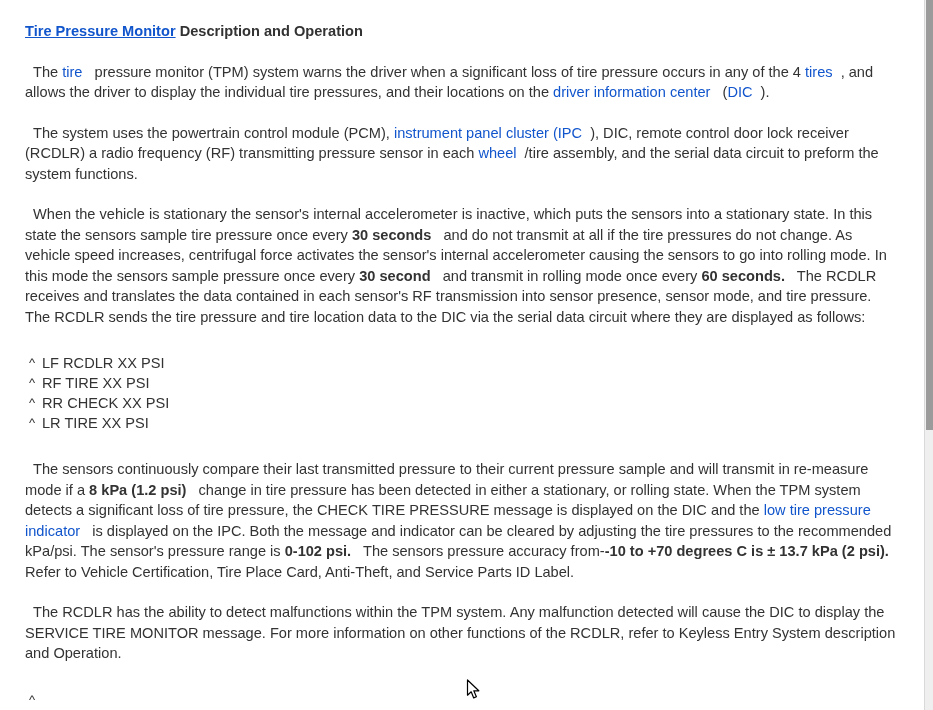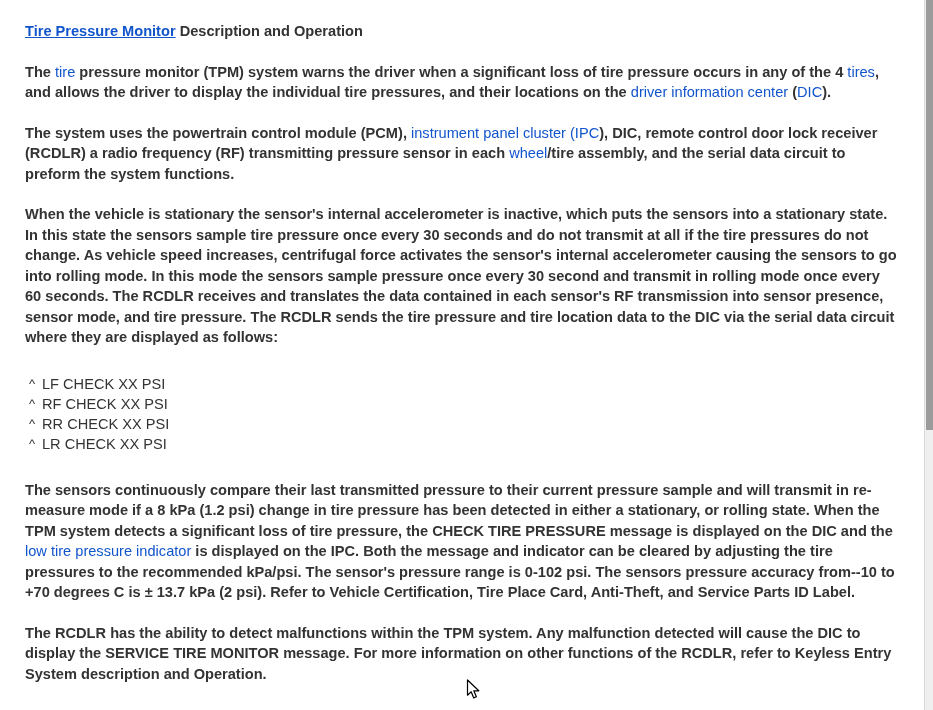--- a/index.html
+++ b/index.html
@@ -24,21 +24,21 @@
     font-size:14.6px;
     line-height:20.5px;
   }
   .title{
     margin:0 0 20px 0;
     font-size:14.6px;
     line-height:20.5px;
     font-weight:700;
   }
   .para{margin:0 0 20px 0;}
-  .plain{font-weight:700;}
+  .plain{font-weight:400;margin-left:8px;}
   .bold{font-weight:700;}
   .link{color:var(--link);cursor:pointer;}
   .link-bold{color:var(--link);font-weight:700;text-decoration:underline;cursor:pointer;}
   .bullet-list{margin:26px 0 26px 4px;}
   .list-item{display:flex;align-items:flex-start;line-height:20px;}
   .bullet{
     width:13px;flex:0 0 13px;
     font-size:13px;color:var(--text);
   }
   .item-text{white-space:nowrap;}
@@ -69,33 +69,33 @@
 
   <p class="para"><span class="plain">The </span><span class="link">tire</span><span class="plain"> pressure monitor (TPM) system warns the driver when a significant loss of tire pressure occurs in any of the 4 </span><span class="link">tires</span><span class="plain">, and allows the driver to display the individual tire pressures, and their locations on the </span><span class="link">driver information center</span><span class="plain"> (</span><span class="link">DIC</span><span class="plain">).</span></p>
 
   <p class="para"><span class="plain">The system uses the powertrain control module (PCM), </span><span class="link">instrument panel cluster (IPC</span><span class="plain">), DIC, remote control door lock receiver (RCDLR) a radio frequency (RF) transmitting pressure sensor in each </span><span class="link">wheel</span><span class="plain">/tire assembly, and the serial data circuit to preform the system functions.</span></p>
 
   <p class="para"><span class="plain">When the vehicle is stationary the sensor's internal accelerometer is inactive, which puts the sensors into a stationary state. In this state the sensors sample tire pressure once every </span><span class="bold">30 seconds</span><span class="plain"> and do not transmit at all if the tire pressures do not change. As vehicle speed increases, centrifugal force activates the sensor's internal accelerometer causing the sensors to go into rolling mode. In this mode the sensors sample pressure once every </span><span class="bold">30 second</span><span class="plain"> and transmit in rolling mode once every </span><span class="bold">60 seconds.</span><span class="plain"> The RCDLR receives and translates the data contained in each sensor's RF transmission into sensor presence, sensor mode, and tire pressure. The RCDLR sends the tire pressure and tire location data to the DIC via the serial data circuit where they are displayed as follows:</span></p>
 
   <div class="bullet-list">
       <div class="list-item">
         <span class="bullet">^</span>
-        <span class="item-text">LF CHECK XX PSI</span>
+        <span class="item-text">LF RCDLR XX PSI</span>
       </div>
       <div class="list-item">
         <span class="bullet">^</span>
-        <span class="item-text">RF CHECK XX PSI</span>
+        <span class="item-text">RF TIRE XX PSI</span>
       </div>
       <div class="list-item">
         <span class="bullet">^</span>
         <span class="item-text">RR CHECK XX PSI</span>
       </div>
       <div class="list-item">
         <span class="bullet">^</span>
-        <span class="item-text">LR CHECK XX PSI</span>
+        <span class="item-text">LR TIRE XX PSI</span>
       </div>
     </div>
 
   <p class="para"><span class="plain">The sensors continuously compare their last transmitted pressure to their current pressure sample and will transmit in re-measure mode if a </span><span class="bold">8 kPa (1.2 psi)</span><span class="plain"> change in tire pressure has been detected in either a stationary, or rolling state. When the TPM system detects a significant loss of tire pressure, the CHECK TIRE PRESSURE message is displayed on the DIC and the </span><span class="link">low tire pressure indicator</span><span class="plain"> is displayed on the IPC. Both the message and indicator can be cleared by adjusting the tire pressures to the recommended kPa/psi. The sensor's pressure range is </span><span class="bold">0-102 psi.</span><span class="plain"> The sensors pressure accuracy from-</span><span class="bold">-10 to +70 degrees C is ± 13.7 kPa (2 psi).</span><span class="plain"> Refer to Vehicle Certification, Tire Place Card, Anti-Theft, and Service Parts ID Label.</span></p>
 
   <p class="para"><span class="plain">The RCDLR has the ability to detect malfunctions within the TPM system. Any malfunction detected will cause the DIC to display the SERVICE TIRE MONITOR message. For more information on other functions of the RCDLR, refer to Keyless Entry System description and Operation.</span></p>
 
   <div class="bullet-list">
       <div class="list-item">
         <span class="bullet">^</span>

